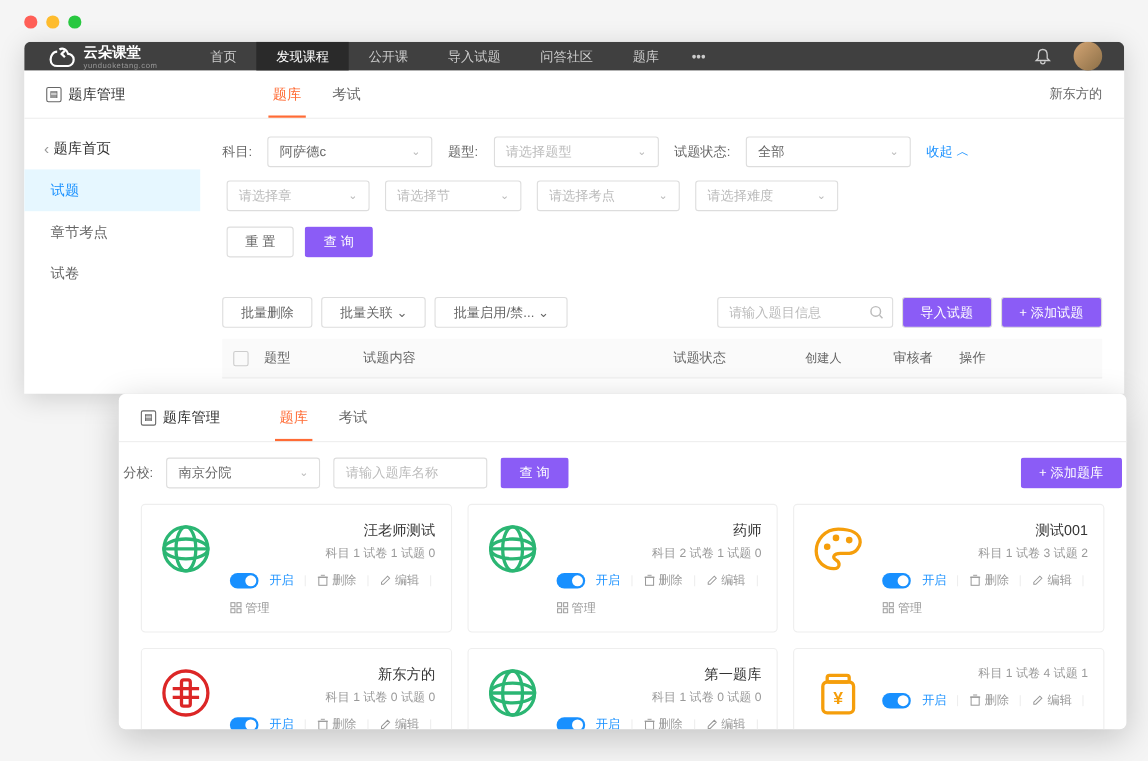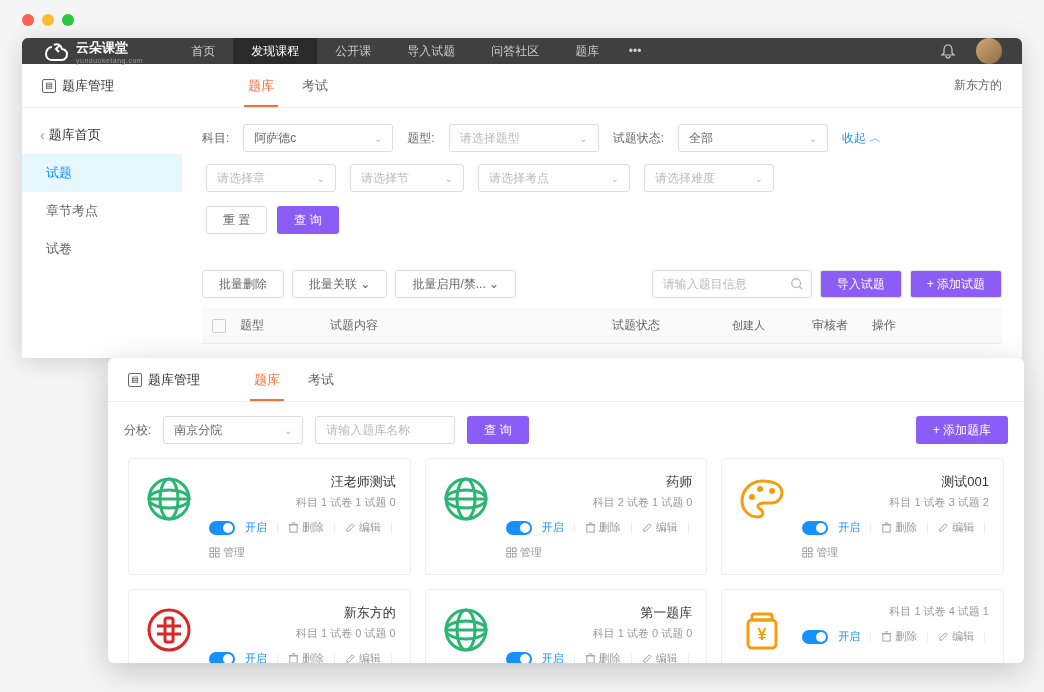--- a/index.html
+++ b/index.html
@@ -78,21 +78,21 @@
     .col-actions { width: 120px; display: flex; gap: 8px; }
     .status-dot { display: inline-block; width: 6px; height: 6px; border-radius: 50%; background: #52c41a; margin-right: 4px; }
     .action-link { color: #bbb; font-size: 11px; cursor: pointer; }
     .action-link.blue { color: #1890ff; }
     .audio-icon { width: 14px; height: 14px; color: #1890ff; }
     
     
     .window2 { position: absolute; top: 358px; left: 108px; width: 916px; height: 305px; background: #fff; border-radius: 6px; box-shadow: 0 8px 32px rgba(0,0,0,0.2); overflow: hidden; }
     
     .w2-header { height: 44px; display: flex; align-items: center; padding: 0 20px; border-bottom: 1px solid #eee; }
-    .w2-filter { padding: 14px 16px; display: flex; align-items: center; gap: 12px; }
+    .w2-filter { padding: 14px 4px; display: flex; align-items: center; gap: 12px; }
     .text-input { height: 28px; border: 1px solid #ddd; border-radius: 3px; padding: 0 10px; font-size: 12px; width: 140px; }
     .w2-filter-right { margin-left: auto; }
     
     .cards { display: grid; grid-template-columns: repeat(3, 1fr); gap: 14px; padding: 0 20px; }
     .card { border: 1px solid #eee; border-radius: 4px; padding: 14px; display: flex; gap: 14px; }
     .card-icon { width: 52px; height: 52px; display: flex; align-items: center; justify-content: center; }
     .card-body { flex: 1; min-width: 0; text-align: right; }
     .card-title { font-size: 13px; color: #333; margin-bottom: 4px; }
     .card-meta { font-size: 11px; color: #999; margin-bottom: 10px; }
     .card-actions { display: flex; align-items: center; gap: 10px; font-size: 11px; color: #999; flex-wrap: wrap; }
@@ -189,25 +189,25 @@
         <span class="collapse-link">
           <span>收起</span> ︿
         </span>
       </div>
 
       <div class="filter-row2">
         <div class="select placeholder" style="width:130px">
           <span>请选择章</span>
           <span class="chevron">⌄</span>
         </div>
-        <div class="select placeholder" style="width:114px">
+        <div class="select placeholder" style="width:124px">
           <span>请选择节</span>
           <span class="chevron">⌄</span>
         </div>
-        <div class="select placeholder" style="width:152px">
+        <div class="select placeholder" style="width:130px">
           <span>请选择考点</span>
           <span class="chevron">⌄</span>
         </div>
         <div class="select placeholder" style="width:130px">
           <span>请选择难度</span>
           <span class="chevron">⌄</span>
         </div>
       </div>
 
       <div class="btn-row">

